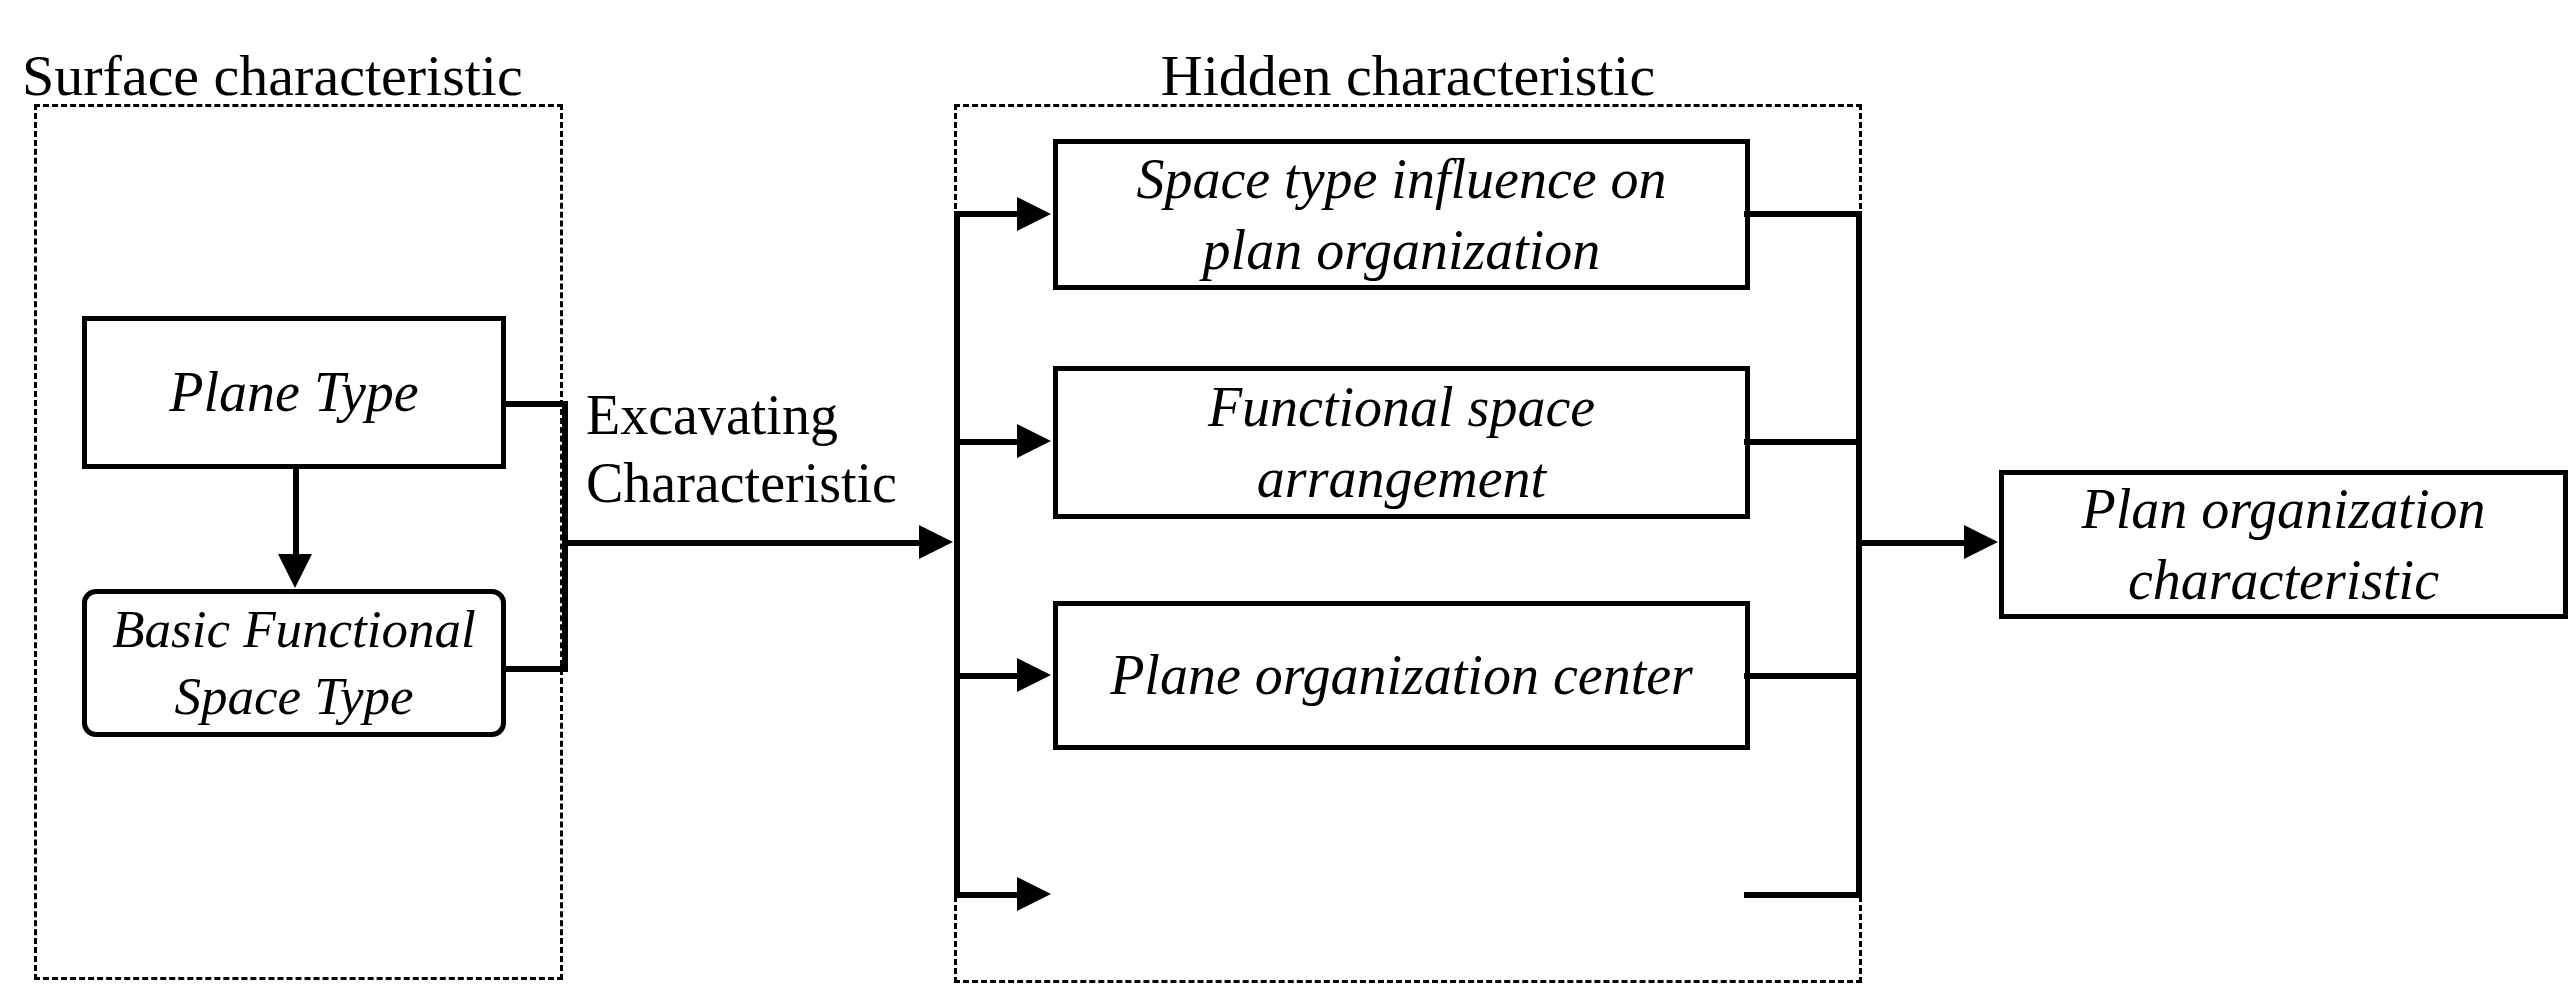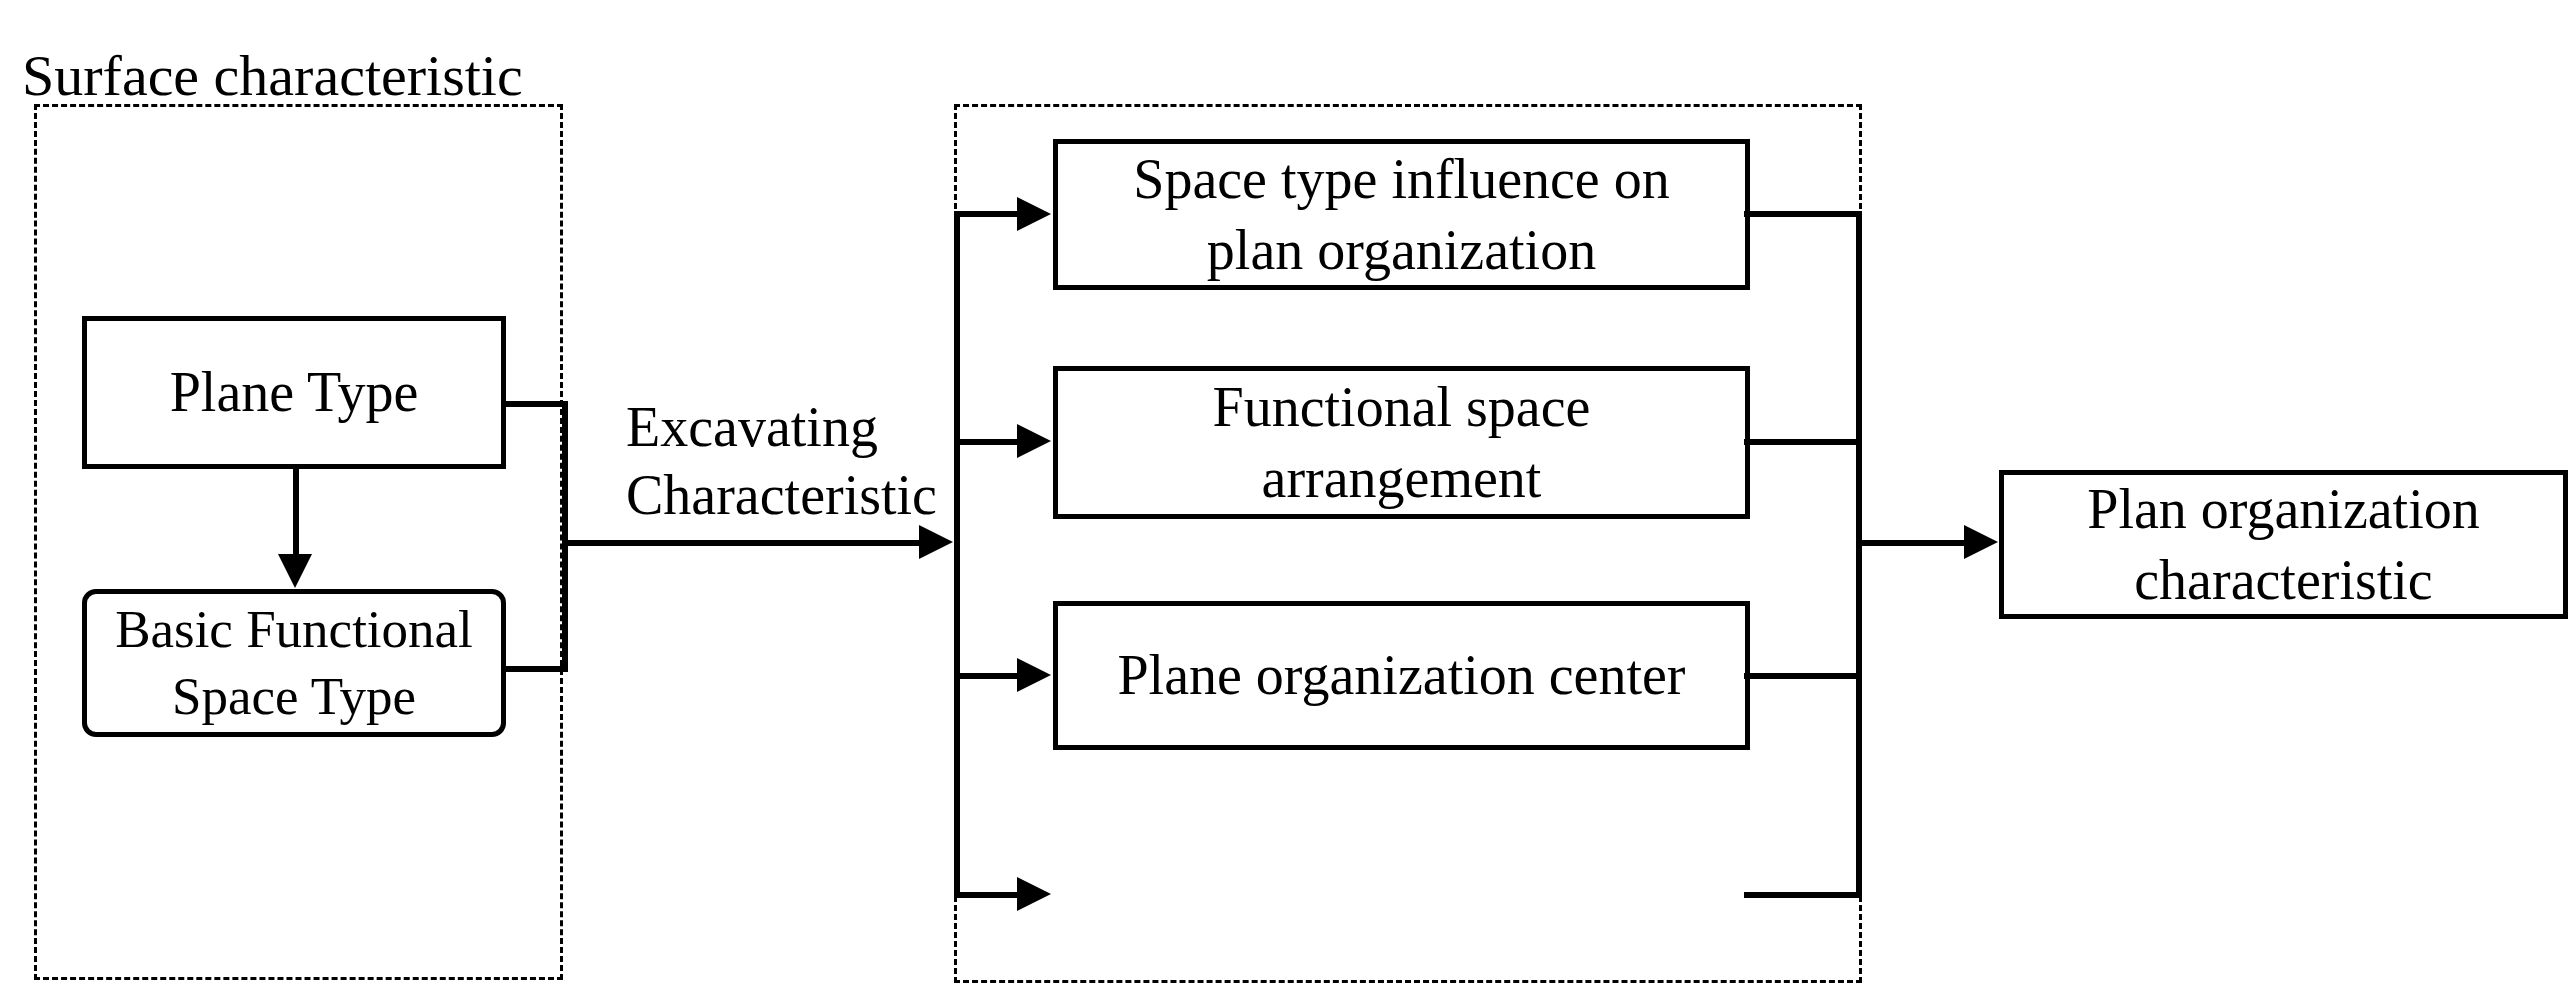--- a/index.html
+++ b/index.html
@@ -32,20 +32,21 @@
     border:5.5px solid var(--line);
     box-sizing:border-box;
     background:var(--bg);
     display:flex;
     align-items:center;
     justify-content:center;
     text-align:center;
     font-size:56px;
     line-height:1.26;
     white-space:pre-line;
+    font-style:italic;
   }
   .node.tight{font-size:53px;border-radius:14px;}
   .hline,.vline{position:absolute;background:var(--line);}
   .ah-r{
     position:absolute;width:0;height:0;
     border-top:17px solid transparent;
     border-bottom:17px solid transparent;
     border-left:34px solid var(--line);
   }
   .ah-d{
@@ -60,36 +61,37 @@
     line-height:1.22;
     white-space:pre-line;
   }
 </style>
 </head>
 <body>
 
 <div class="canvas">
 
   <div class="section-label" style="left:22px;top:15.7px;">Surface characteristic</div>
+  <div class="section-label" style="left:954px;top:15.7px;width:908px;text-align:center;">Hidden characteristic</div>
 
   <div class="dashed-box" style="left:34px;top:104px;width:529px;height:876px;"></div>
   <div class="dashed-box" style="left:954px;top:104px;width:908px;height:879px;"></div>
 
   <div class="node" style="left:82px;top:316px;width:424px;height:153px;">Plane Type</div>
   <div class="node tight" style="left:82px;top:589px;width:424px;height:148px;">Basic Functional
 Space Type</div>
 
   <div class="vline" style="left:293px;top:468px;width:5.5px;height:86px;"></div>
   <div class="ah-d" style="left:278px;top:554px;"></div>
 
   <div class="hline" style="left:505px;top:401px;width:63px;height:5.5px;"></div>
   <div class="hline" style="left:505px;top:666px;width:63px;height:5.5px;"></div>
   <div class="vline" style="left:562px;top:401px;width:5.5px;height:270px;"></div>
 
-  <div class="flow-label" style="left:586px;top:393px;margin-left:40px;">Excavating
+  <div class="flow-label" style="left:586px;top:381px;">Excavating
 Characteristic</div>
 
   <div class="hline" style="left:562px;top:540px;width:357px;height:5.5px;"></div>
   <div class="ah-r" style="left:919px;top:525px;"></div>
 
   <div class="vline" style="left:954px;top:211px;width:5.5px;height:686px;"></div>
 
   <div class="hline" style="left:954px;top:211px;width:65px;height:5.5px;"></div>
   <div class="ah-r" style="left:1017px;top:197px;"></div>
   <div class="hline" style="left:954px;top:439px;width:65px;height:5.5px;"></div>

